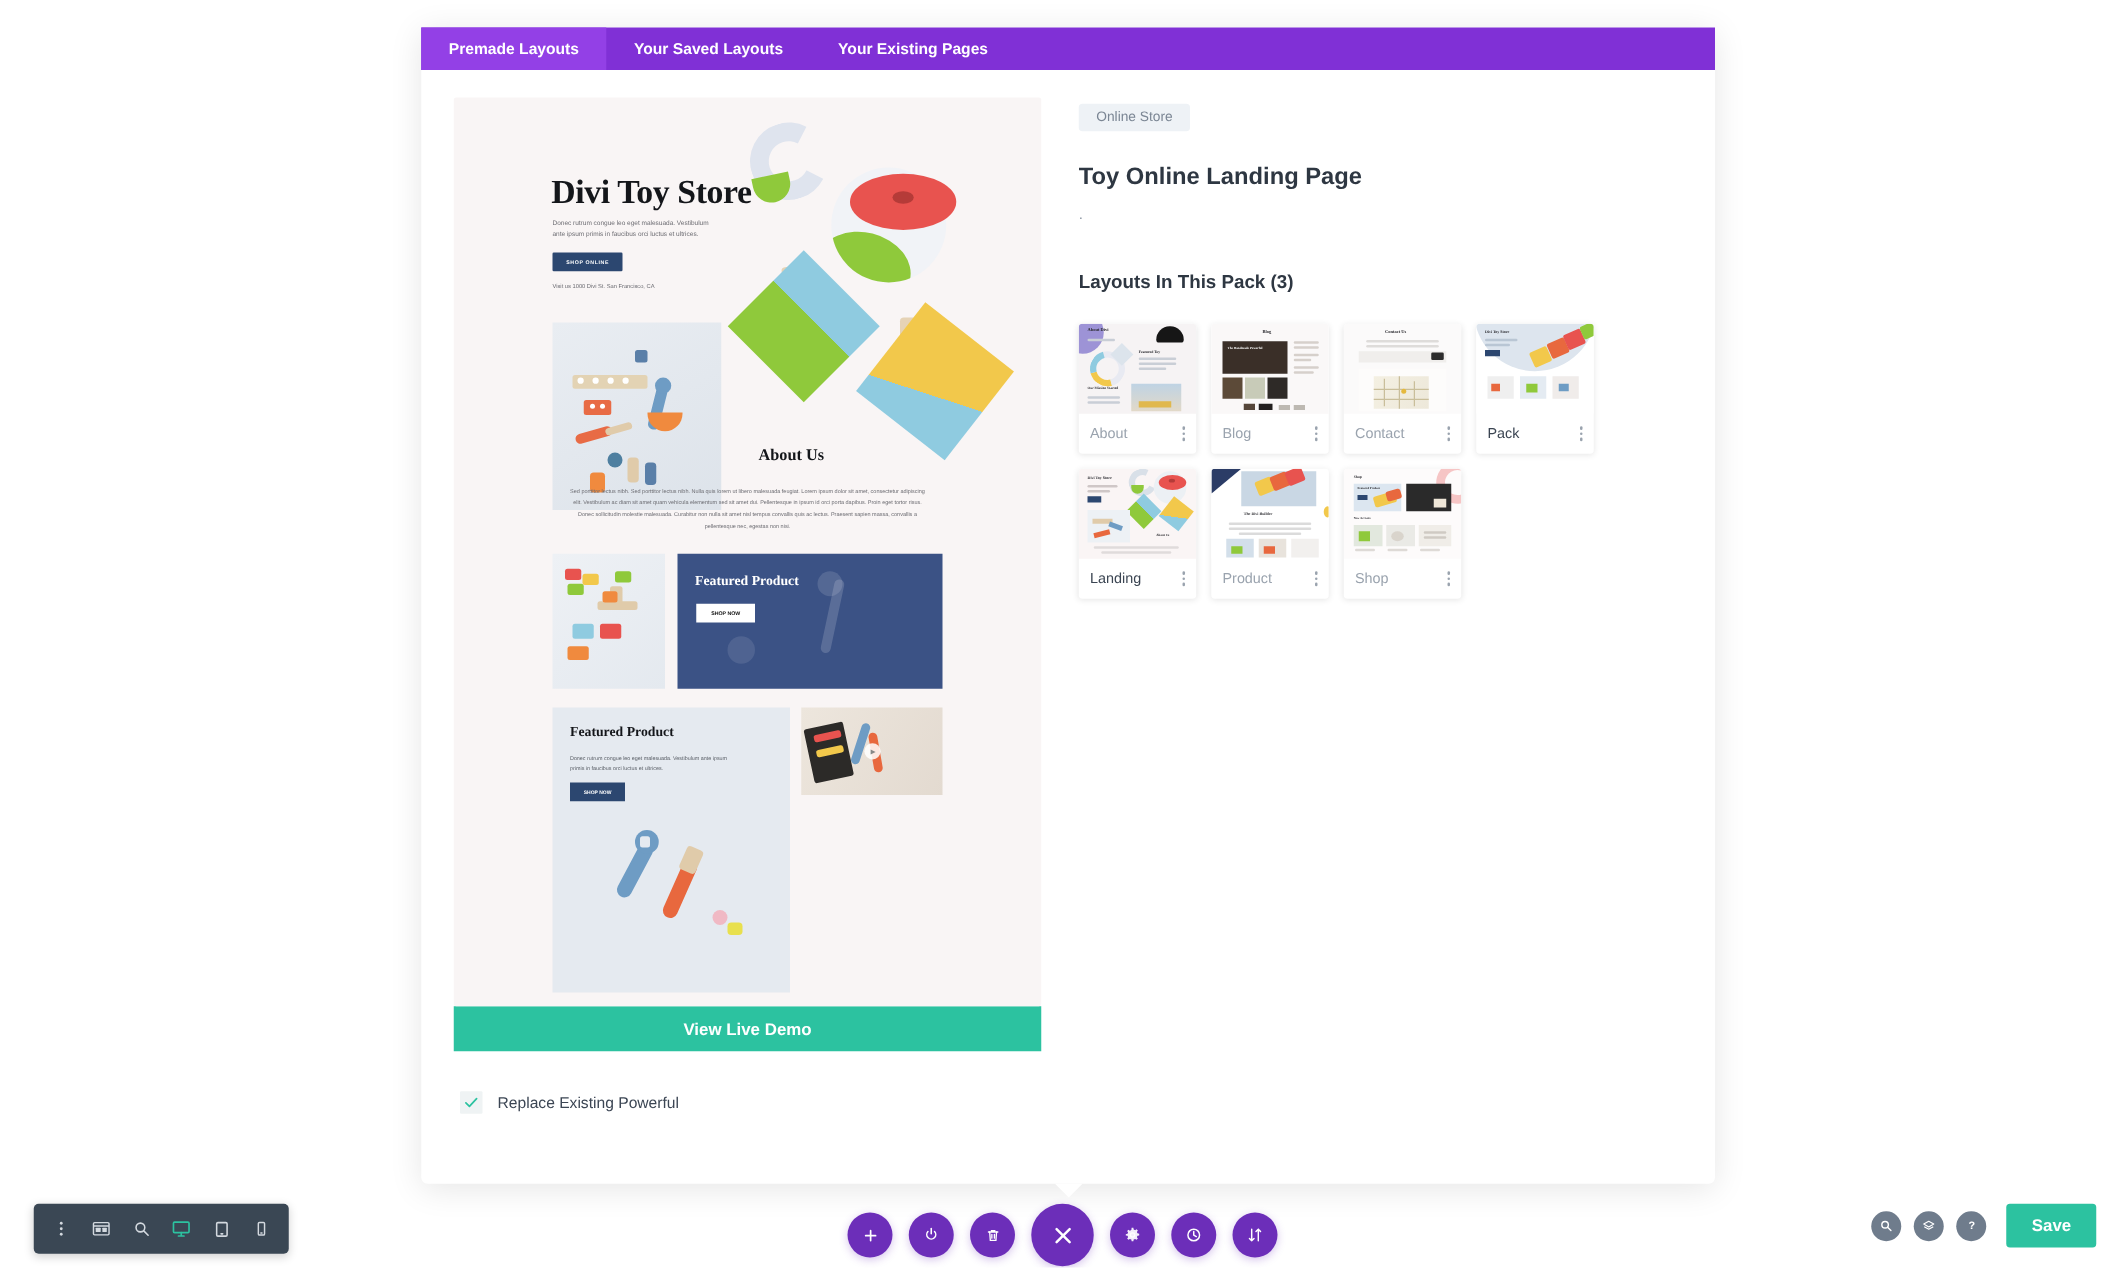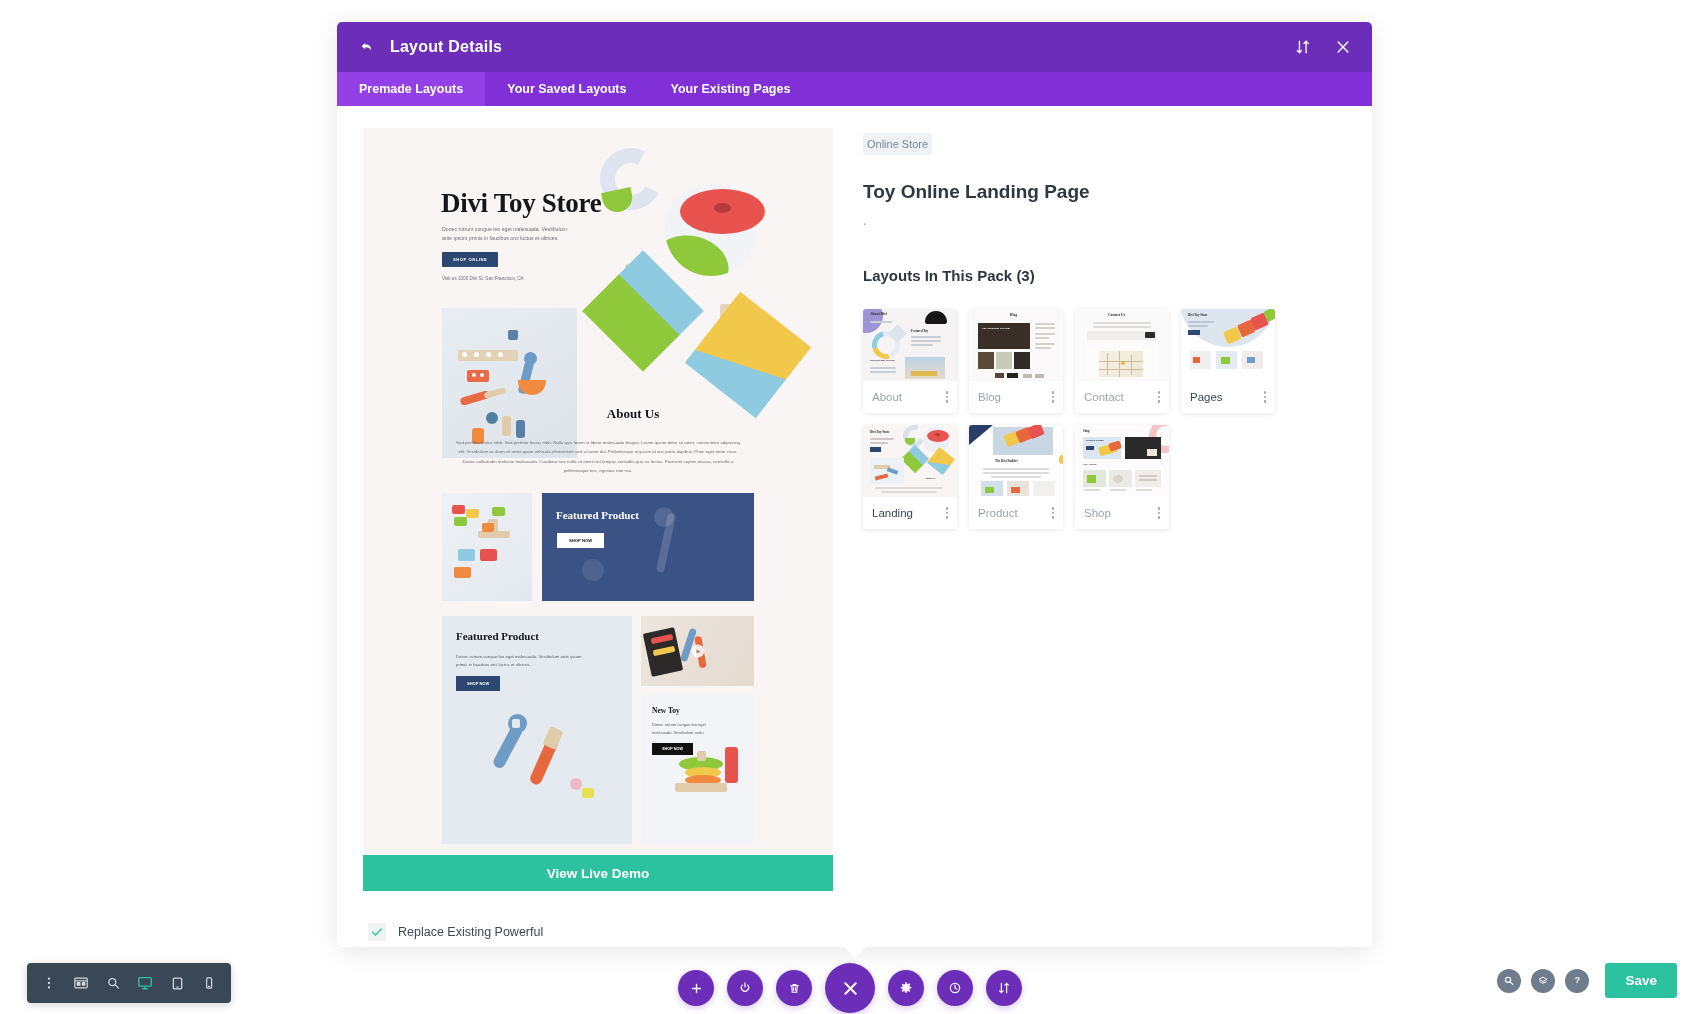--- a/index.html
+++ b/index.html
@@ -253,21 +253,21 @@
     cursor: pointer; border-radius: 1px;
   }
   .checkbox svg { width: 12px; height: 12px; }
   .replace-label { font-size: 12.5px; color: #3C4654; }
 
   
   .details-col { flex: 1 1 auto; padding-top: 5px; }
   .badge {
     display: inline-block;
     background: #EEF2F6; color: #7B8694;
-    font-size: 11px; padding: 5px 4px; border-radius: 3px;
+    font-size: 11px; padding: 5px 14px; border-radius: 3px;
   }
   .pack-title {
     margin-top: 26px;
     font-size: 19px; font-weight: bold; color: #2E3742;
   }
   .pack-desc { margin-top: 11px; font-size: 12px; color: #8B95A2; min-height: 14px; }
   .pack-count {
     margin-top: 39px; font-size: 15px; font-weight: bold; color: #2E3742;
   }
   .cards {
@@ -341,41 +341,20 @@
     background: #2CC2A0; color: #fff;
     font-size: 13.5px; font-weight: bold;
     padding: 10px 20px; border-radius: 3px; cursor: pointer;
   }
 </style>
 </head>
 <body>
 
 <div class="modal">
 
-  <div class="titlebar">
-    <span class="back-icon">
-      <svg viewBox="0 0 20 20" width="17" height="17" fill="#fff">
-        <path d="M7.2 4.6 3 8.4l4.2 3.8v-2.6c3.6 0 6 1 7 3.8.3-4.6-2.4-6.8-7-6.8V4.6z"></path>
-      </svg>
-    </span>
-    <span class="titlebar-title">Layout Details</span>
-    <span class="titlebar-actions">
-      <span class="tb-icon">
-        <svg viewBox="0 0 18 18" width="16" height="16" fill="none" stroke="#fff" stroke-width="1.5" stroke-linecap="round" stroke-linejoin="round">
-          <path d="M5 2.5v13M5 15.5 2.6 13M5 15.5 7.4 13"></path>
-          <path d="M12.5 15.5v-13M12.5 2.5 10.1 5M12.5 2.5 14.9 5"></path>
-        </svg>
-      </span>
-      <span class="tb-icon">
-        <svg viewBox="0 0 18 18" width="16" height="16" stroke="#fff" stroke-width="1.6" stroke-linecap="round">
-          <path d="M3.5 3.5 14.5 14.5M14.5 3.5 3.5 14.5"></path>
-        </svg>
-      </span>
-    </span>
-  </div>
 
   <div class="tabstrip">
     <div class="tab active">
       <span>Premade Layouts</span>
     </div>
     <div class="tab">
       <span>Your Saved Layouts</span>
     </div>
     <div class="tab">
       <span>Your Existing Pages</span>
@@ -466,31 +445,20 @@
           </div>
           <div class="pv-g2col">
             <div class="pv-g2b">
               <div class="blk" style="left:6px;top:14px;width:32px;height:44px;background:#2C2A28;border-radius:2px;transform:rotate(-12deg);"></div>
               <div class="blk" style="left:10px;top:20px;width:22px;height:6px;background:#E8534F;transform:rotate(-12deg);"></div>
               <div class="blk" style="left:12px;top:32px;width:22px;height:6px;background:#F2C84B;transform:rotate(-12deg);"></div>
               <div class="blk" style="left:44px;top:12px;width:7px;height:34px;background:#6E9CC4;border-radius:4px;transform:rotate(18deg);"></div>
               <div class="blk" style="left:56px;top:20px;width:7px;height:32px;background:#E8683E;border-radius:4px;transform:rotate(-10deg);"></div>
               <div class="play-circle"></div>
             </div>
-            <div class="pv-g2c">
-              <div class="pv-g2c-h">New Toy</div>
-              <div class="pv-g2c-p">Donec rutrum congue leo eget malesuada. Vestibulum ante i</div>
-              <div class="pv-g2c-btn">SHOP NOW</div>
-              <div class="blk" style="left:38px;top:62px;width:44px;height:14px;background:#8FC93B;border-radius:50%;"></div>
-              <div class="blk" style="left:44px;top:72px;width:36px;height:11px;background:#F2C84B;border-radius:50%;"></div>
-              <div class="blk" style="left:44px;top:80px;width:36px;height:10px;background:#F08A3E;border-radius:50%;"></div>
-              <div class="blk" style="left:34px;top:88px;width:52px;height:9px;background:#E0CBAA;border-radius:2px;"></div>
-              <div class="blk" style="left:56px;top:56px;width:9px;height:10px;background:#E0CBAA;border-radius:2px;"></div>
-              <div class="blk" style="left:84px;top:52px;width:13px;height:36px;background:#E8534F;border-radius:3px;"></div>
-            </div>
           </div>
         </div>
 
       </div>
 
       <div class="preview-actions">
         <div class="btn-demo">View Live Demo</div>
       </div>
 
       <div class="replace-row">
@@ -608,21 +576,21 @@
             <div class="t" style="left:71px;top:6px;width:15px;height:13px;background:#E8534F;border-radius:2px;transform:rotate(-24deg);"></div>
             <div class="t" style="left:84px;top:0px;width:12px;height:11px;background:#8FC93B;border-radius:2px;transform:rotate(-24deg);"></div>
             <div class="t" style="left:9px;top:42px;width:21px;height:18px;background:#EFEFEF;"></div>
             <div class="t" style="left:35px;top:42px;width:21px;height:18px;background:#E4EBF2;"></div>
             <div class="t" style="left:61px;top:42px;width:21px;height:18px;background:#F0ECEA;"></div>
             <div class="t" style="left:12px;top:48px;width:7px;height:6px;background:#E8683E;"></div>
             <div class="t" style="left:40px;top:48px;width:9px;height:7px;background:#8FC93B;"></div>
             <div class="t" style="left:66px;top:48px;width:8px;height:6px;background:#6E9CC4;"></div>
           </div>
           <div class="card-foot">
-            <span class="card-label">Pages</span>
+            <span class="card-label">Pack</span>
             <span class="dots">
                 <i></i>
                 <i></i>
                 <i></i>
               </span>
           </div>
         </div>
 
         <div class="card hl">
           <div class="card-thumb" style="background:#FAF5F5;">

